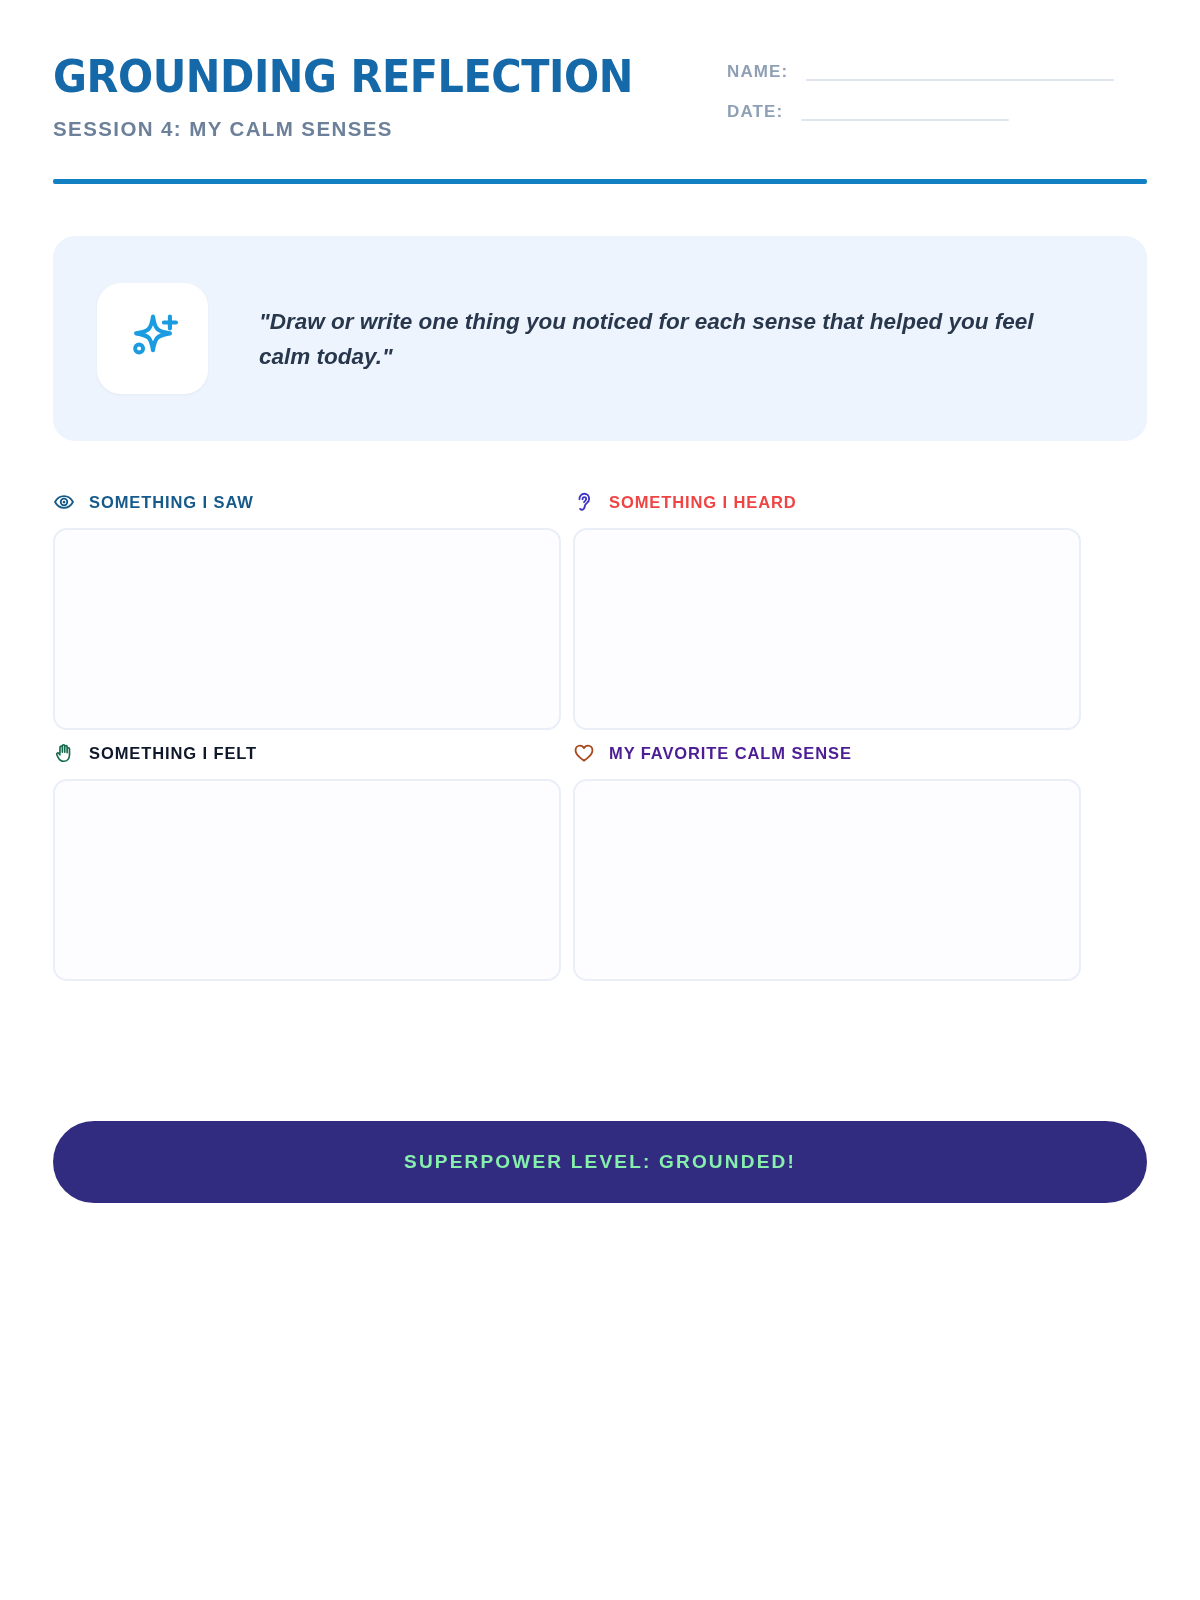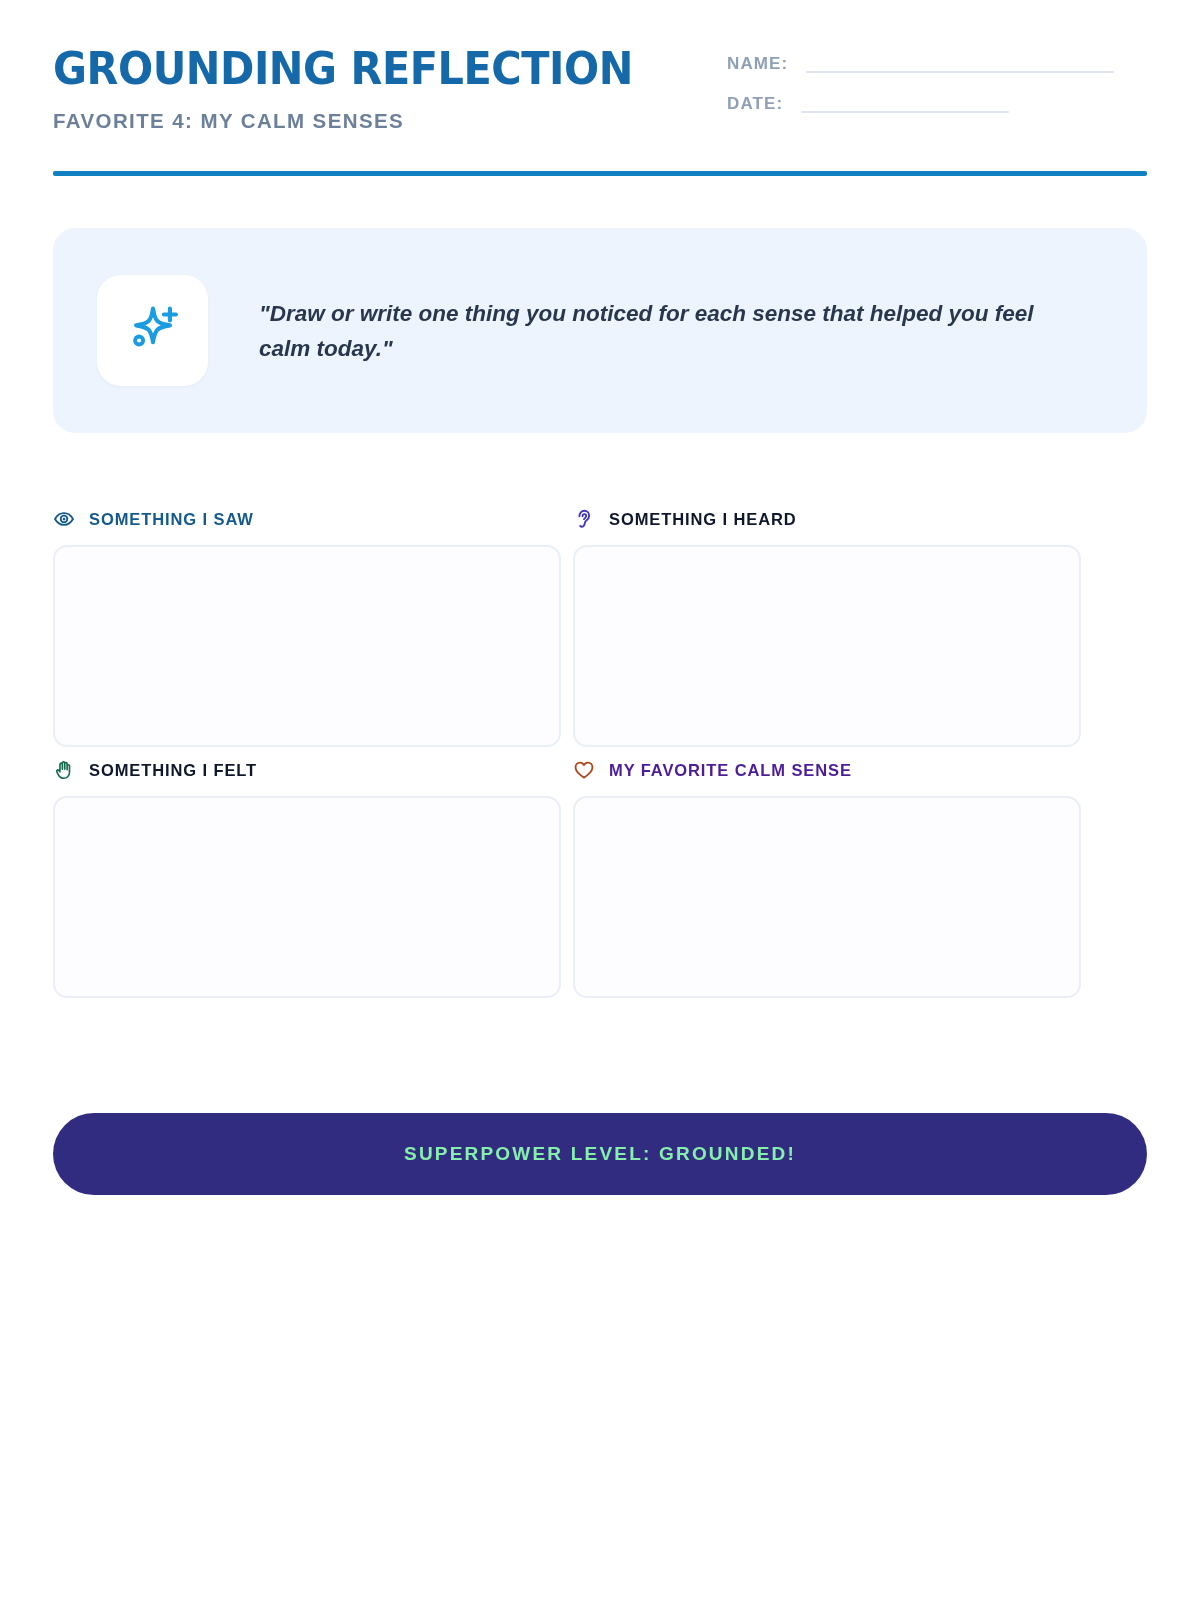--- a/index.html
+++ b/index.html
@@ -22,20 +22,21 @@
     box-sizing: border-box;
     padding: 0 53px;
   }
 
   
   .header {
     position: relative;
     padding-top: 44px;
     height: 120px;
     box-sizing: border-box;
+    margin-top: 8px;
   }
   .title-block {
     position: absolute;
     left: 0;
     top: 44px;
     width: 700px;
   }
   .main-title {
     font-family: "DejaVu Sans", sans-serif;
     font-size: 45px;
@@ -130,21 +131,21 @@
     font-weight: 700;
     font-style: italic;
     color: #28374c;
     max-width: 790px;
   }
 
   
   .fields {
     position: absolute;
     left: 53px;
-    top: 508px;
+    top: 483px;
     width: 1094px;
     display: grid;
     grid-template-columns: 508px 508px;
     column-gap: 78px;
     row-gap: 68px;
     gap: 12px;
   }
   .field-label {
     display: flex;
     align-items: center;
@@ -200,21 +201,21 @@
 </style>
 </head>
 <body>
 
 <div class="page">
 
   <div class="header">
 
     <div class="title-block">
       <h1 class="main-title">GROUNDING REFLECTION</h1>
-      <div class="sub-title">FAVORITE 4: MY CALM SENSES</div>
+      <div class="sub-title">SESSION 4: MY CALM SENSES</div>
     </div>
 
     <div class="meta-block">
       <div class="meta-row">
         <span class="meta-label">NAME:</span>
         <span class="meta-line name"></span>
       </div>
       <div class="meta-row">
         <span class="meta-label">DATE:</span>
         <span class="meta-line date"></span>
@@ -254,21 +255,21 @@
     </div>
 
     <div class="field-cell wide">
       <div class="field-label">
         <span class="field-icon">
           <svg width="22" height="22" viewBox="0 0 24 24" fill="none" xmlns="http://www.w3.org/2000/svg">
             <path d="M7 9 C7 5.4 9.3 3 12.3 3 C15.4 3 17.6 5.3 17.6 8.6 C17.6 12.3 14.2 13.2 13.2 15.4 C12.6 16.8 13 18.2 11.7 19.4 C10.6 20.5 8.9 20.6 7.8 19.6" stroke="#3f34c4" stroke-width="2" fill="none" stroke-linecap="round" stroke-linejoin="round"></path>
             <path d="M10.4 9 C10.4 7.7 11.2 6.7 12.4 6.7 C13.6 6.7 14.4 7.6 14.4 8.8 C14.4 10.4 12.6 11 12 12.2" stroke="#3f34c4" stroke-width="2" fill="none" stroke-linecap="round" stroke-linejoin="round"></path>
           </svg>
         </span>
-        <span class="field-label-text" style="color:#0f172a">SOMETHING I HEARD</span>
+        <span class="field-label-text" style="color:#ef4444">SOMETHING I HEARD</span>
       </div>
       <div class="field-box"></div>
     </div>
 
     <div class="field-cell wide">
       <div class="field-label">
         <span class="field-icon">
           <svg width="22" height="22" viewBox="0 0 24 24" fill="none" xmlns="http://www.w3.org/2000/svg">
             <path d="M7.6 12.2 V5.8 a1.3 1.3 0 0 1 2.6 0 v5.4 M10.2 11 V4.3 a1.3 1.3 0 0 1 2.6 0 V11 M12.8 11.2 V5.3 a1.3 1.3 0 0 1 2.6 0 v6 M15.4 11.6 V7.6 a1.3 1.3 0 0 1 2.6 0 v6.2 c0 4.2-2.6 7.2-6.3 7.2 c-3.4 0-4.9-1.8-6.3-4.6 l-1.2-2.5 a1.3 1.3 0 0 1 2.1-1.5 l1.3 1.6" stroke="#166a4c" stroke-width="1.8" fill="none" stroke-linecap="round" stroke-linejoin="round"></path>
           </svg>

